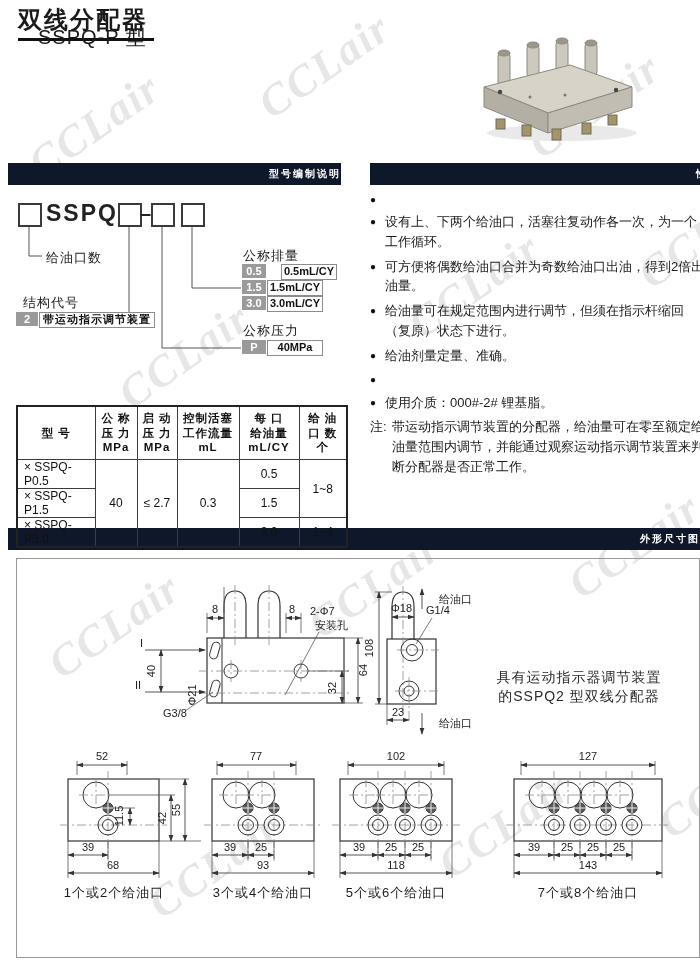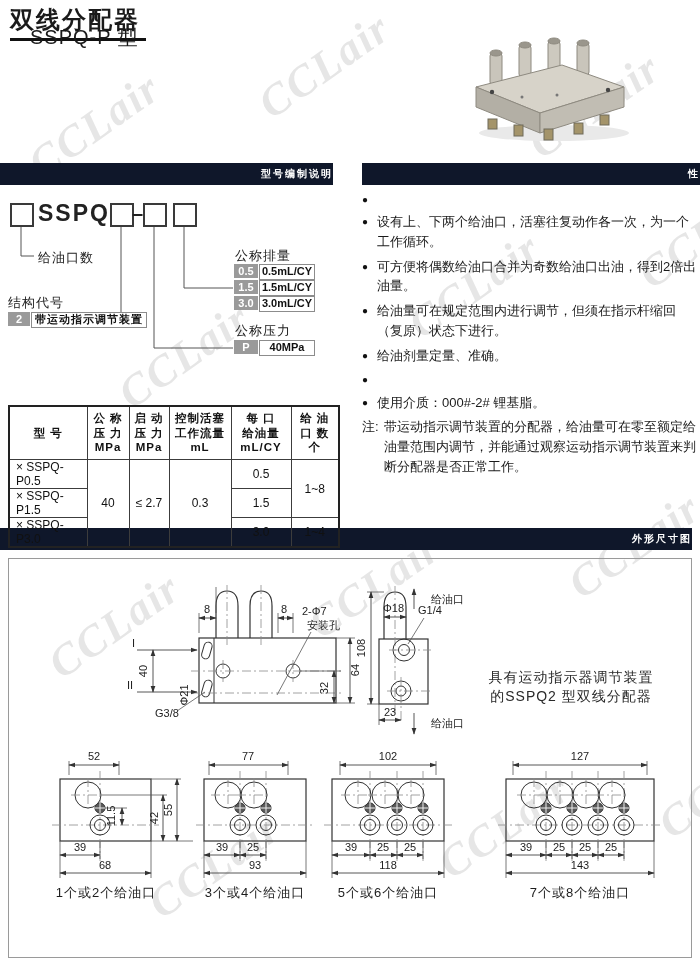--- a/index.html
+++ b/index.html
@@ -4,21 +4,21 @@
 <style>
   html,body{margin:0;padding:0;}
   body{
     width:700px;height:968px;position:relative;background:#ffffff;
     font-family:"Liberation Sans","DejaVu Sans",sans-serif;color:#1a1a1a;overflow:hidden;
   }
   
   .wm-layer{position:absolute;inset:0;z-index:0;pointer-events:none;}
   .wm{position:absolute;font:bold italic 44px "Liberation Serif","DejaVu Serif",serif;
       color:#d9d9d9;opacity:.65;transform:rotate(-35deg);letter-spacing:2px;white-space:nowrap;}
-  .content{position:absolute;inset:0;z-index:1;}
+  .content{position:absolute;inset:0;z-index:1;margin-left:8px;}
 
   
   .page-title{position:absolute;left:10px;top:4px;font-size:24px;font-weight:bold;
       letter-spacing:2px;border-bottom:3px solid #111;padding:0 6px 2px 0;}
   .page-subtitle{position:absolute;left:30px;top:24px;font-size:20px;
       font-family:Liberation Sans, sans-serif;letter-spacing:1px;}
 
   
   .bar{position:absolute;height:22px;background:#0f172a;color:#fff;font-size:10px;
       font-weight:bold;line-height:22px;padding-left:30px;box-sizing:border-box;letter-spacing:2px;text-align:right;}
@@ -137,27 +137,27 @@
     </svg>
     <div class="mbox" style="left:10px"></div>
     <span class="mseries">SSPQ</span>
     <div class="mbox" style="left:110px"></div>
     <span class="mdash">–</span>
     <div class="mbox" style="left:143px"></div>
     <div class="mbox" style="left:173px"></div>
 
     <span class="mlabel" style="left:38px;top:46px">给油口数</span>
 
-    <span class="mlabel" style="left:8px;top:91px">结构代号</span>
+    <span class="mlabel" style="left:15px;top:91px">结构代号</span>
     <div class="codecell" style="left:8px;top:109px;width:22px">2</div>
     <div class="valcell" style="left:31px;top:109px;width:114px;letter-spacing:1px">带运动指示调节装置</div>
 
     <span class="mlabel" style="left:235px;top:44px">公称排量</span>
     <div class="codecell" style="left:234px;top:61px">0.5</div>
-    <div class="valcell" style="left:259px;top:61px;width:54px">0.5mL/CY</div>
+    <div class="valcell" style="left:273px;top:61px;width:54px">0.5mL/CY</div>
     <div class="codecell" style="left:234px;top:77px">1.5</div>
     <div class="valcell" style="left:259px;top:77px;width:54px">1.5mL/CY</div>
     <div class="codecell" style="left:234px;top:93px">3.0</div>
     <div class="valcell" style="left:259px;top:93px;width:54px">3.0mL/CY</div>
 
     <span class="mlabel" style="left:235px;top:119px">公称压力</span>
     <div class="codecell" style="left:234px;top:137px">P</div>
     <div class="valcell" style="left:259px;top:137px;width:54px">40MPa</div>
   </div>
 

